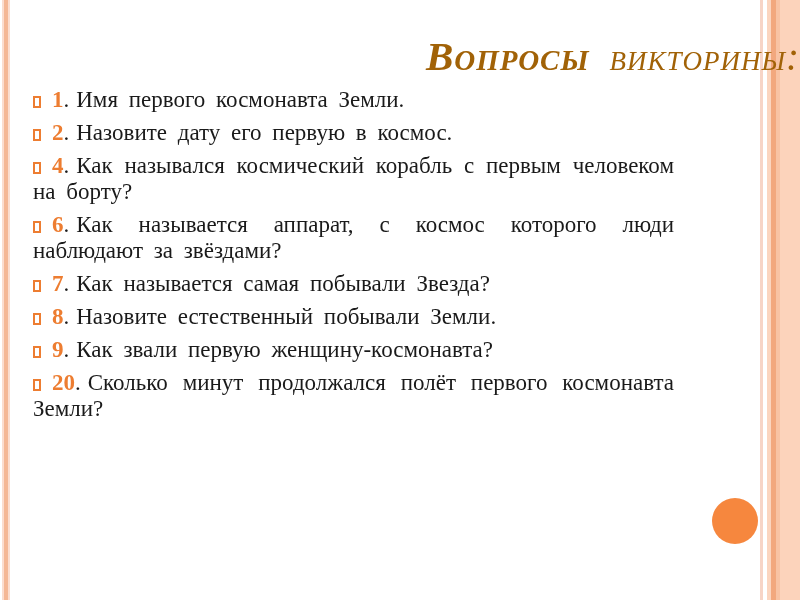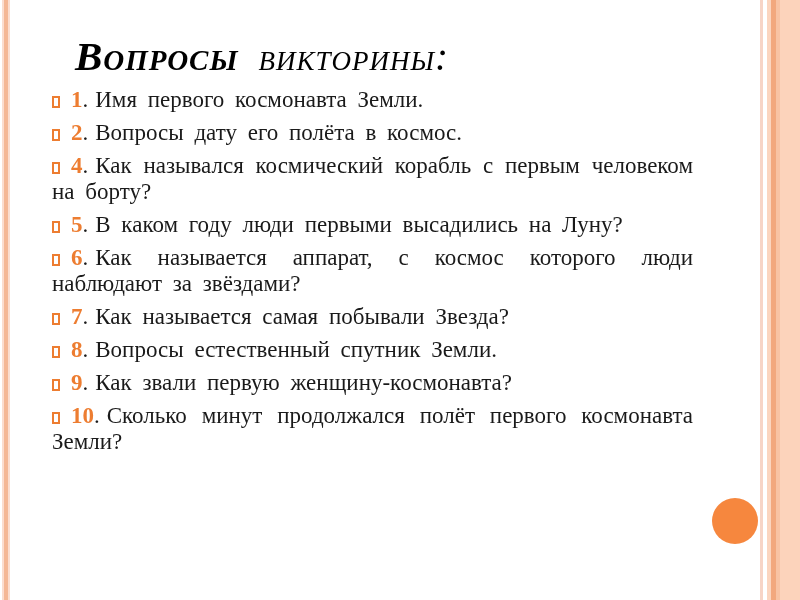--- a/index.html
+++ b/index.html
@@ -34,35 +34,35 @@
   }
   .circle {
     position: absolute; left: 712px; top: 498px;
     width: 46px; height: 46px; border-radius: 50%;
     background: #f6873e;
   }
 
   
   .title {
     position: absolute; top: 36px; left: 75px; right: 0;
-    text-align: left;
-    color: #000000;
+    text-align: right;
+    color: #a16207;
     font-style: italic;
     font-variant: small-caps;
     font-size: 41px;
     line-height: 1.0;
     letter-spacing: 1px;
     white-space: nowrap;
   }
   .title .w1 { font-weight: bold; }
   .title .w2 { font-weight: normal; font-size: 39px; margin-left: 20px; }
 
   
   .qlist {
-    position: absolute; left: 52px; top: 87px; width: 641px;
+    position: absolute; left: 33px; top: 87px; width: 641px;
     font-size: 23px;
     line-height: 26px;
     color: #1a1a1a;
     text-align: justify;
     word-spacing: 5px;
   }
   .q-item { margin: 0 0 7px 0; }
   .bullet {
     display: inline-block;
     width: 8px; height: 12px;
@@ -85,31 +85,30 @@
   <div class="stripe-right-thin"></div>
   <div class="stripe-right-band"></div>
   <div class="circle"></div>
 
   <div class="title"><span class="w1">Вопросы</span><span class="w2">викторины:</span></div>
 
   <div class="qlist">
 
     <div class="q-item"><span class="bullet"></span><span class="num">1</span><span class="dot">.</span><span class="q-text">Имя первого космонавта Земли.</span></div>
 
-    <div class="q-item"><span class="bullet"></span><span class="num">2</span><span class="dot">.</span><span class="q-text">Вопросы дату его полёта в космос.</span></div>
+    <div class="q-item"><span class="bullet"></span><span class="num">2</span><span class="dot">.</span><span class="q-text">Назовите дату его первую в космос.</span></div>
 
 
     <div class="q-item"><span class="bullet"></span><span class="num">4</span><span class="dot">.</span><span class="q-text">Как назывался космический корабль с первым человеком на борту?</span></div>
 
-    <div class="q-item"><span class="bullet"></span><span class="num">5</span><span class="dot">.</span><span class="q-text">В каком году люди первыми высадились на Луну?</span></div>
 
     <div class="q-item"><span class="bullet"></span><span class="num">6</span><span class="dot">.</span><span class="q-text">Как называется аппарат, с космос которого люди наблюдают за звёздами?</span></div>
 
     <div class="q-item"><span class="bullet"></span><span class="num">7</span><span class="dot">.</span><span class="q-text">Как называется самая побывали Звезда?</span></div>
 
-    <div class="q-item"><span class="bullet"></span><span class="num">8</span><span class="dot">.</span><span class="q-text">Вопросы естественный спутник Земли.</span></div>
+    <div class="q-item"><span class="bullet"></span><span class="num">8</span><span class="dot">.</span><span class="q-text">Назовите естественный побывали Земли.</span></div>
 
     <div class="q-item"><span class="bullet"></span><span class="num">9</span><span class="dot">.</span><span class="q-text">Как звали первую женщину-космонавта?</span></div>
 
-    <div class="q-item"><span class="bullet"></span><span class="num">10</span><span class="dot">.</span><span class="q-text">Сколько минут продолжался полёт первого космонавта Земли?</span></div>
+    <div class="q-item"><span class="bullet"></span><span class="num">20</span><span class="dot">.</span><span class="q-text">Сколько минут продолжался полёт первого космонавта Земли?</span></div>
 
   </div>
 </div>
 
 </body></html>

